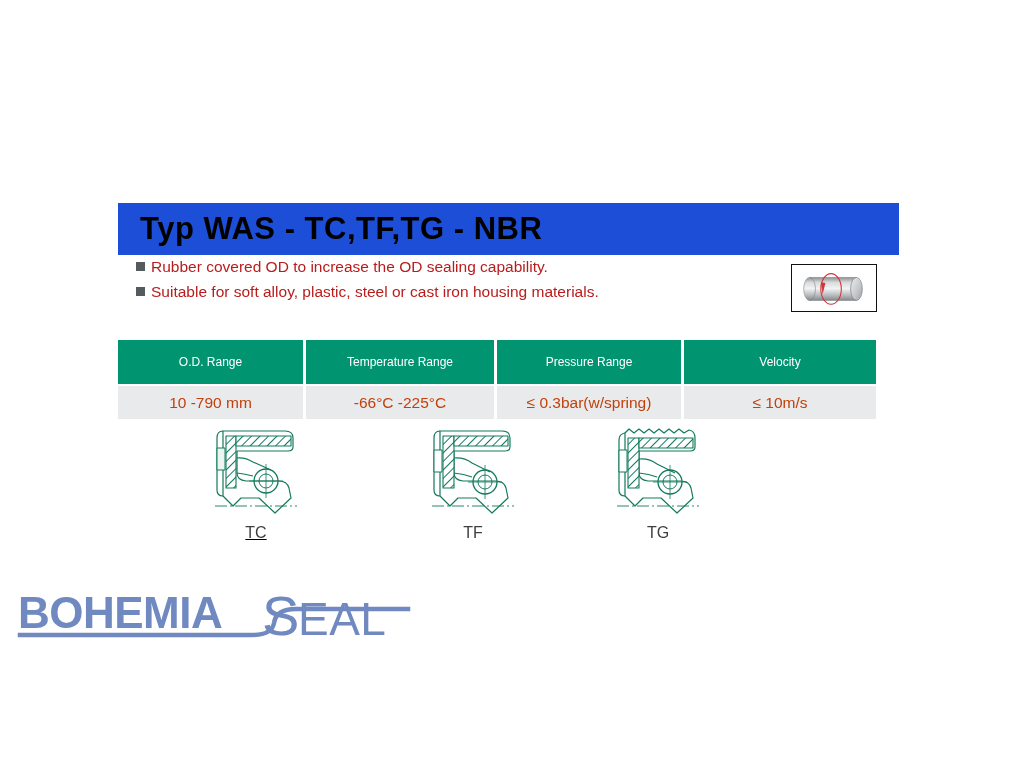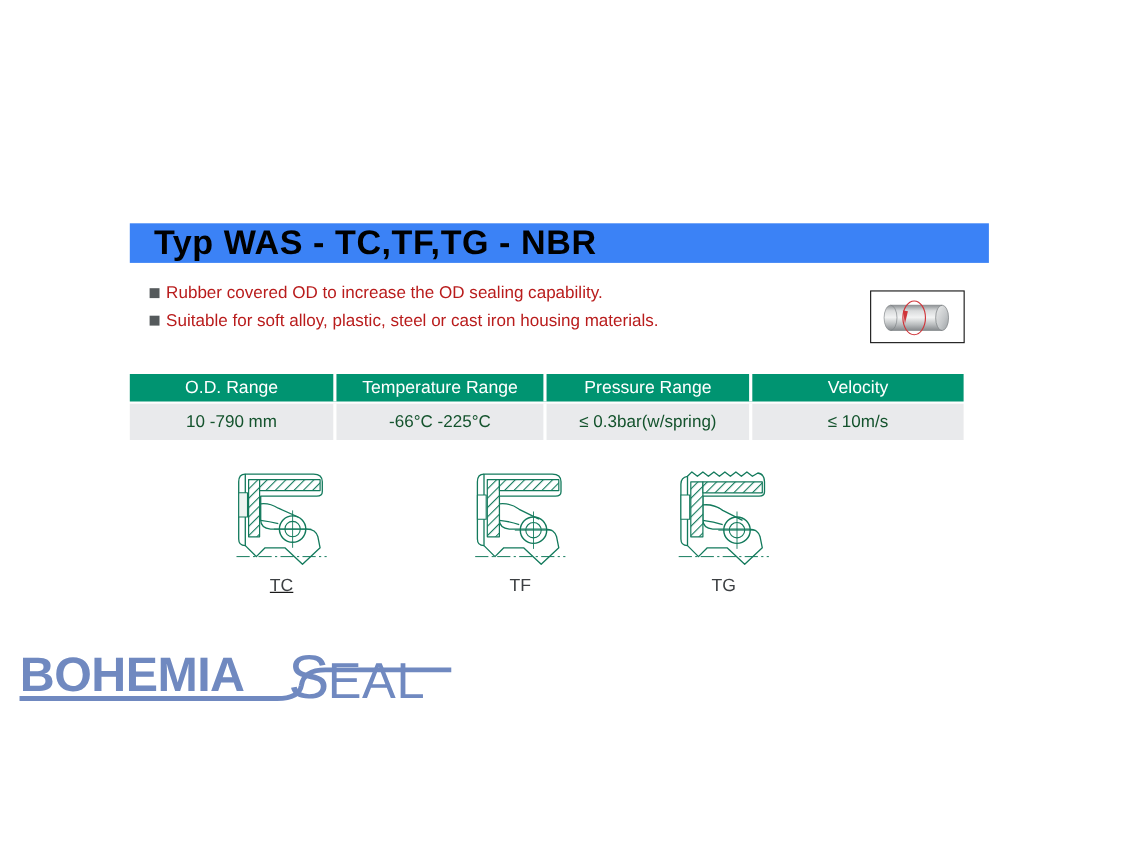--- a/index.html
+++ b/index.html
@@ -14,22 +14,22 @@
     position: relative;
     width: 1024px;
     height: 768px;
     background: #ffffff;
   }
 
   
   .title-band {
     position: absolute;
     left: 118px; top: 203px;
-    width: 781px; height: 36px;
-    background: #3b82f6;
+    width: 781px; height: 52px;
+    background: #1d4ed8;
   }
   .title-band .title-text {
     position: absolute;
     left: 22px; top: 50%;
     transform: translateY(-50%);
     font-size: 31px;
     font-weight: bold;
     color: #000000;
     letter-spacing: 0.5px;
     white-space: nowrap;
@@ -74,27 +74,27 @@
   
   .spec-table {
     position: absolute;
     left: 118px; top: 340px;
     width: 758px;
   }
   .spec-row { display: flex; }
   .spec-row.header .cell {
     background: #009471;
     color: #ffffff;
-    height: 25px;
-    font-size: 16px;
+    height: 44px;
+    font-size: 12px;
     text-align: right;
   }
   .spec-row.body .cell {
     background: #e9eaec;
-    color: #14532d;
+    color: #c2410c;
     height: 33px;
     font-size: 15.5px;
   }
   .cell {
     display: flex;
     align-items: center;
     justify-content: center;
     border-right: 3px solid #ffffff;
     white-space: nowrap;
     overflow: hidden;

